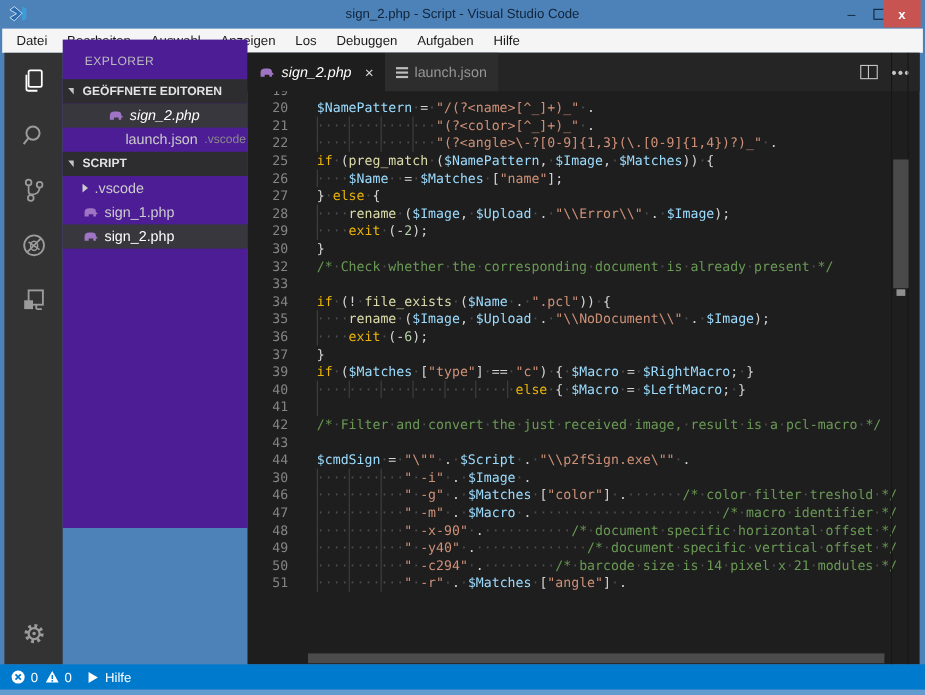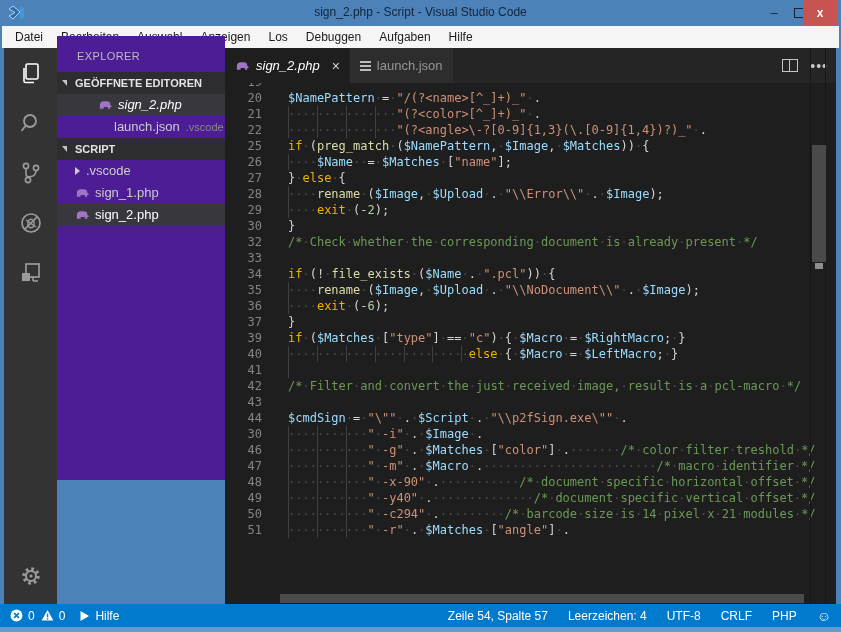--- a/index.html
+++ b/index.html
@@ -382,22 +382,14 @@
       </svg>
       <span>0</span>
     </span>
     <span class="st-item" style="margin-left:8px">
       <svg width="11" height="12" viewBox="0 0 11 12">
         <path d="M1.5 1 L10 6 L1.5 11 Z" fill="#ffffff"></path>
       </svg>
       <span>Hilfe</span>
     </span>
   </div>
-  <div class="sb-right">
-    <span>Zeile 54, Spalte 57</span>
-    <span>Leerzeichen: 4</span>
-    <span>UTF-8</span>
-    <span>CRLF</span>
-    <span>PHP</span>
-    <span style="font-size:14px">☺</span>
-  </div>
 </div>
 <div class="bottom-strip"></div>
 
 </body></html>

